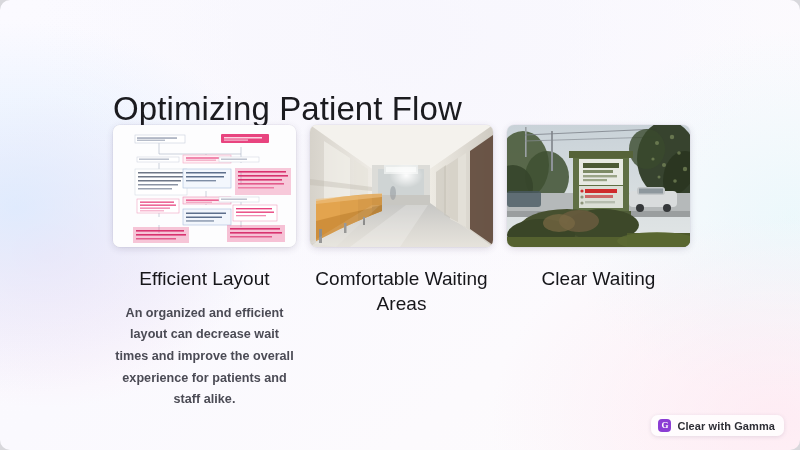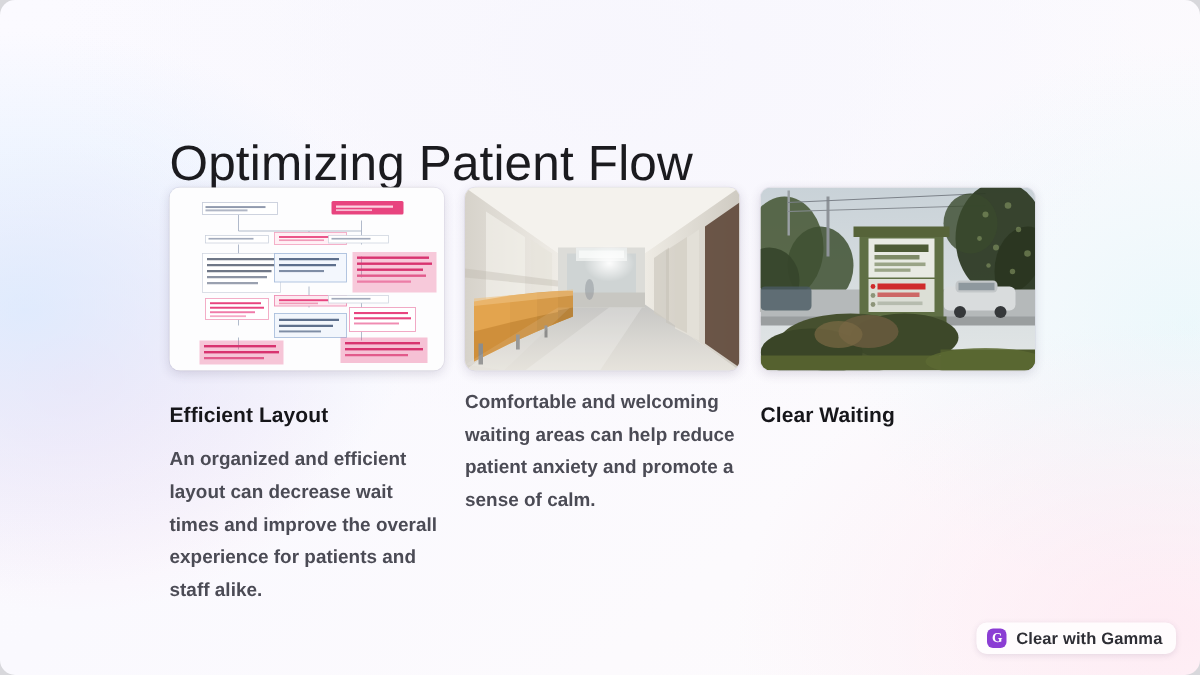--- a/index.html
+++ b/index.html
@@ -19,20 +19,21 @@
     border-radius: 10px;
     overflow: hidden;
     font-family: "Liberation Sans", sans-serif;
     background:
       radial-gradient(ellipse 420px 300px at 2% 46%, rgba(214,234,255,0.75) 0%, rgba(214,234,255,0) 62%),
       radial-gradient(ellipse 330px 260px at 6% 56%, rgba(255,219,238,0.62) 0%, rgba(255,219,238,0) 60%),
       radial-gradient(ellipse 460px 330px at 97% 93%, rgba(255,226,238,0.60) 0%, rgba(255,226,238,0) 62%),
       radial-gradient(ellipse 380px 300px at 99% 48%, rgba(223,246,250,0.55) 0%, rgba(223,246,250,0) 62%),
       radial-gradient(ellipse 520px 360px at 50% 8%, rgba(247,246,253,0.9) 0%, rgba(247,246,253,0) 70%),
       linear-gradient(140deg, #fbfaff 0%, #faf9fe 40%, #fcfafd 70%, #fdfbfc 100%);
+    text-align: center;
   }
 
   
   #title {
     position: absolute;
     left: 113px;
     top: 68px;
     font-size: 33px;
     font-weight: 400;
     letter-spacing: 0.1px;
@@ -58,22 +59,22 @@
     border-radius: 7px;
     overflow: hidden;
     position: relative;
     box-shadow: 0 2px 7px rgba(60,50,90,0.16), 0 0 0 0.5px rgba(120,110,150,0.10);
     background: #eee;
   }
   .thumb svg { display: block; width: 100%; height: 100%; }
 
   .col-title {
     margin-top: 20px;
-    font-size: 14px;
-    font-weight: 700;
+    font-size: 19px;
+    font-weight: 400;
     color: #16161a;
     line-height: 1.30;
     letter-spacing: 0.05px;
   }
   .col-body {
     margin-top: 11px;
     font-size: 12.6px;
     font-weight: 700;
     color: #4b4b55;
     line-height: 1.72;
@@ -281,21 +282,21 @@
             <rect x="53" y="92" width="2" height="8" fill="#8d8d8c"></rect>
             <polygon points="6,74 72,68 72,72 6,79" fill="#efc281" opacity="0.6"></polygon>
           </g>
 
           <ellipse cx="83" cy="68" rx="3" ry="7" fill="#8e9499" opacity="0.5"></ellipse>
 
           <polygon points="40,122 96,80 118,80 90,122" fill="#ffffff" opacity="0.22"></polygon>
           <polygon points="0,118 62,80 70,80 26,122" fill="#ffffff" opacity="0.10"></polygon>
         </svg>
       </div>
-      <div class="col-body">Comfortable and welcoming waiting areas can help reduce patient anxiety and promote a sense of calm.</div>
+      <div class="col-title">Comfortable Waiting Areas</div>
     </div>
 
     <div class="col">
       <div class="thumb">
         <svg viewBox="0 0 183 122" preserveAspectRatio="xMidYMid slice" aria-hidden="true">
           <defs>
             <linearGradient id="skyG" x1="0" y1="0" x2="0" y2="1">
               <stop offset="0%" stop-color="#c9d2d8"></stop>
               <stop offset="100%" stop-color="#e2e6e6"></stop>
             </linearGradient>

